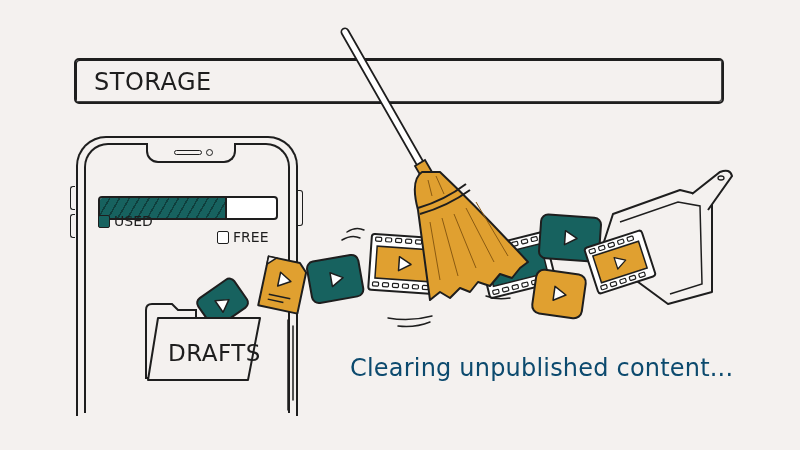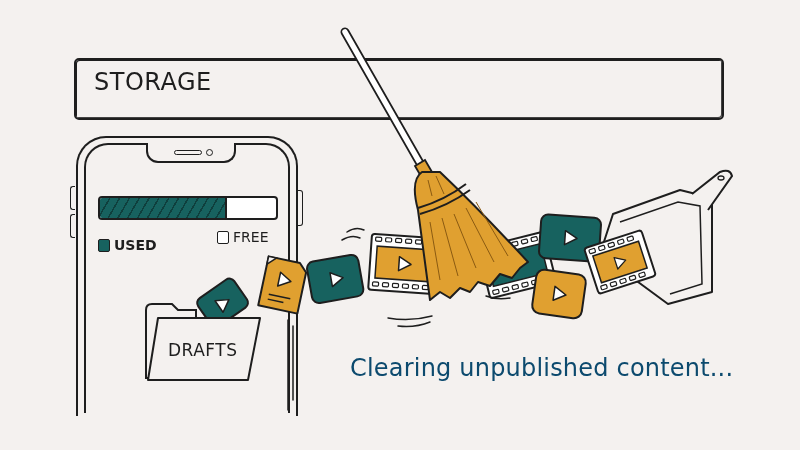--- a/index.html
+++ b/index.html
@@ -5,21 +5,21 @@
   html, body { margin: 0; padding: 0; }
   body {
     width: 800px; height: 450px; overflow: hidden;
     background: #f4f1ef;
     font-family: "DejaVu Sans", sans-serif;
     color: #1e1e1e;
     position: relative;
   }
   .abs { position: absolute; }
   .storage-bar {
-    left: 74px; top: 58px; width: 650px; height: 62px;
+    left: 74px; top: 58px; width: 650px; height: 46px;
     border: 2.5px solid #1e1e1e; border-radius: 5px;
     box-sizing: border-box;
     box-shadow: 1px 1px 0 #1e1e1e inset, -1px -1px 0 #444 inset;
   }
   .storage-title {
     left: 18px; top: 8px; font-size: 24px; letter-spacing: 0.5px;
     font-family: "DejaVu Sans", sans-serif; color: #1e1e1e;
   }
   .phone {
     left: 76px; top: 136px; width: 222px; height: 280px;
@@ -46,21 +46,21 @@
     overflow: hidden; background: #ffffff;
   }
   .usage-fill {
     height: 100%;
     background: repeating-linear-gradient(-60deg, #17625f 0 7px, #0f3f3d 7px 8.5px);
     border-right: 2px solid #1e1e1e; box-sizing: border-box;
   }
   .legend { font-size: 14px; display: flex; align-items: center; gap: 4px; }
   .legend-swatch { width: 10px; height: 11px; border: 1.8px solid #1e1e1e; border-radius: 2px; }
   .caption { left: 350px; top: 354px; font-size: 24px; color: #0c4a6e; letter-spacing: 0.2px; }
-  .folder-label { font-size: 17px; letter-spacing: 0.5px; }
+  .folder-label { font-size: 23px; letter-spacing: 0.5px; }
   svg { overflow: visible; }
 </style>
 </head>
 <body>
 
 <div class="abs storage-bar">
   <span class="abs storage-title">STORAGE</span>
 </div>
 
 <div class="abs phone"></div>
@@ -68,21 +68,21 @@
 <div class="abs notch"></div>
 <div class="abs speaker"></div>
 <div class="abs camera"></div>
 <div class="abs side-btn" style="left:70px; top:186px; height:22px;"></div>
 <div class="abs side-btn" style="left:70px; top:214px; height:22px;"></div>
 <div class="abs side-btn" style="left:298px; top:190px; height:34px; border-left:none; border-right:1.5px solid #1e1e1e; border-radius:0 3px 3px 0;"></div>
 
 <div class="abs usage-bar">
   <div class="usage-fill" id="usage-fill" style="width: 72%;"></div>
 </div>
-<div class="abs legend" style="left:98px; top:237px;font-weight:bold;">
+<div class="abs legend" style="left:98px; top:213px;">
   <span class="legend-swatch" style="background:#17625f;"></span>
   <span>USED</span>
 </div>
 <div class="abs legend" style="left:217px; top:229px;justify-content:flex-end;">
   <span class="legend-swatch" style="background:#fff;"></span>
   <span>FREE</span>
 </div>
 
 <svg class="abs" style="left:0; top:0;" width="800" height="450">
   <defs>

